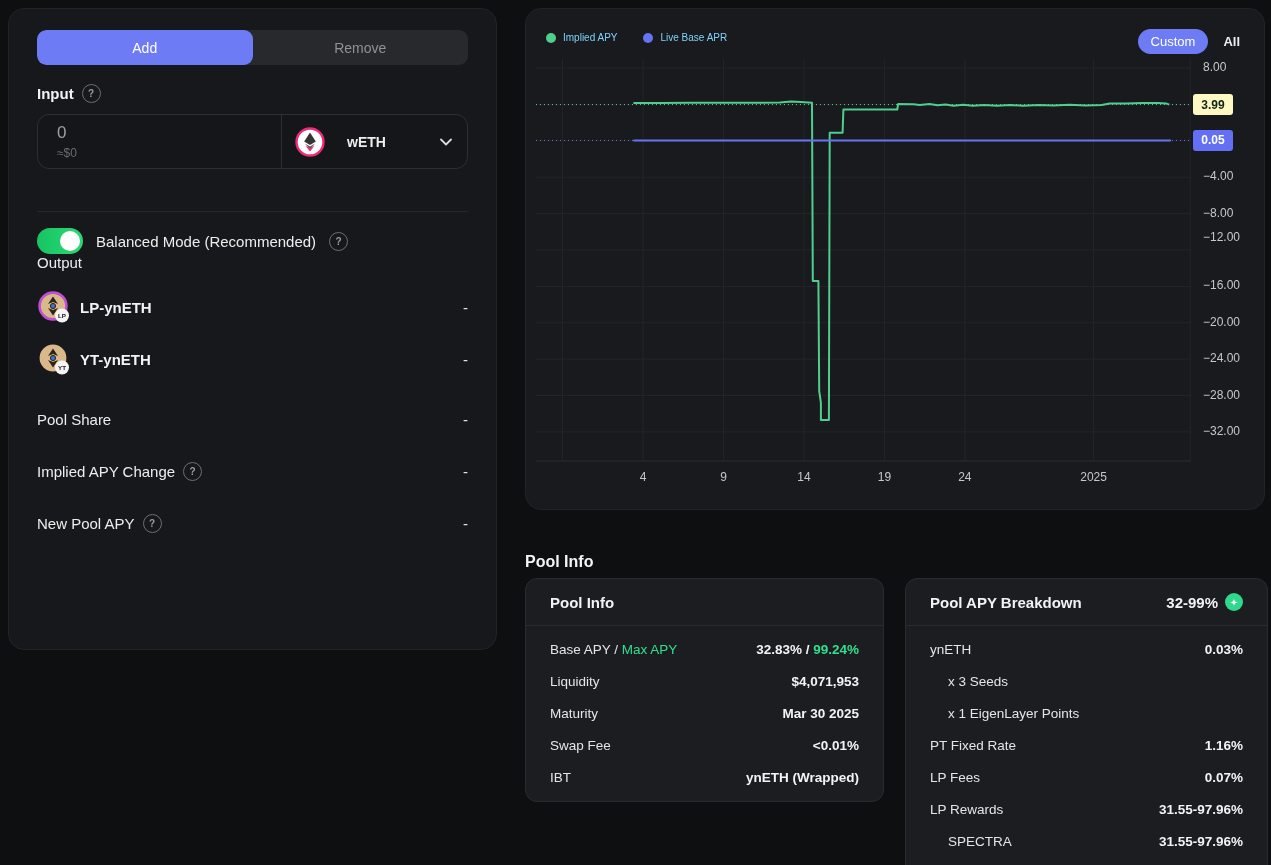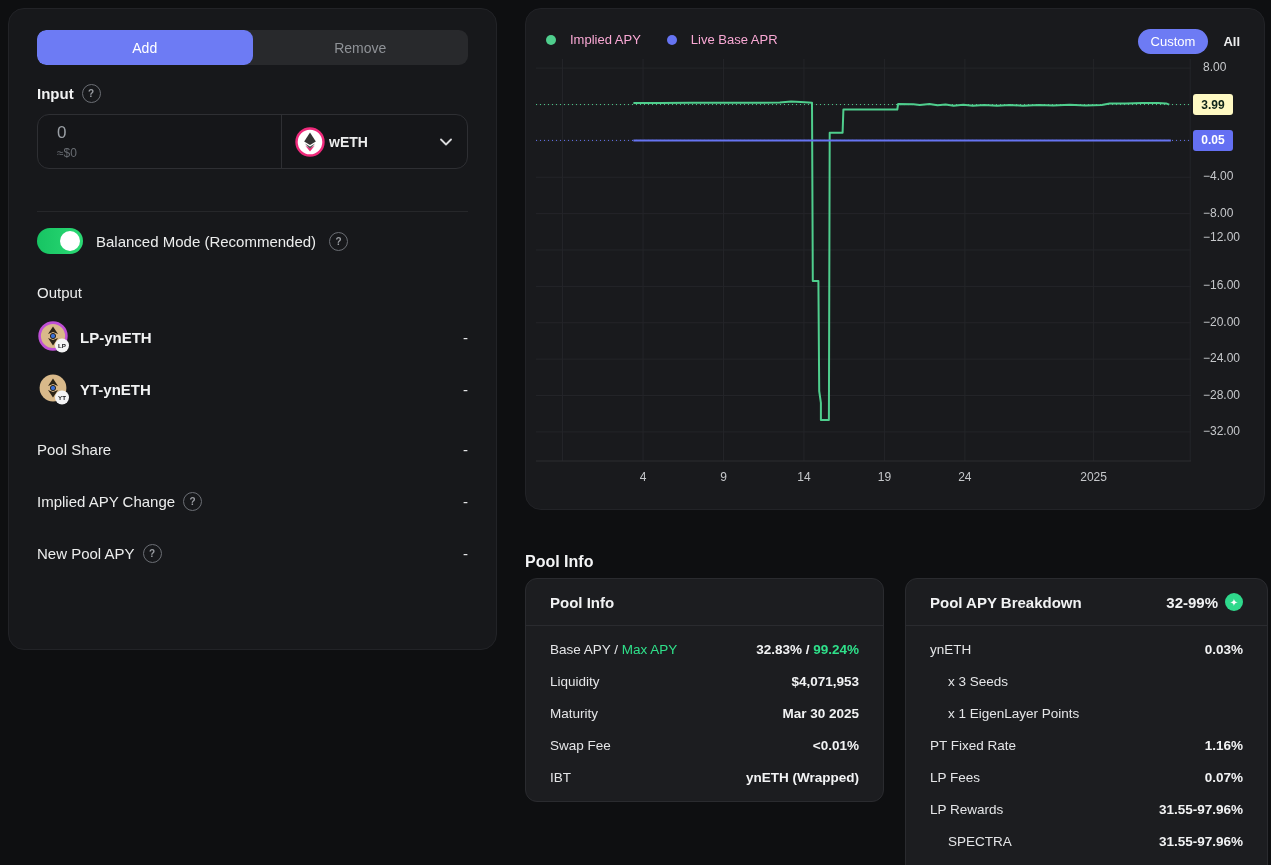--- a/index.html
+++ b/index.html
@@ -16,44 +16,44 @@
     font-size:15px;font-weight:600;color:#f1f2f3;}
   .qmark{display:inline-flex;width:17px;height:17px;border:1.5px solid #6b6e74;border-radius:50%;
     align-items:center;justify-content:center;color:#9a9da2;font-size:10px;font-weight:700;}
   .qmark::after{content:"?";}
   .input-box{margin-top:11px;height:55px;border:1px solid #2e2f33;background:#151619;
     border-radius:12px;display:flex;box-sizing:border-box;}
   .amount{flex:1;padding:8px 0 0 19px;}
   .amount-value{font-size:17px;color:#9ba0a6;}
   .amount-usd{font-size:12px;color:#686c72;margin-top:3px;}
   .token-select{width:172px;border-left:1px solid #2e2f33;display:flex;align-items:center;
-    gap:4px;padding-left:13px;cursor:pointer;}
+    gap:22px;padding-left:13px;cursor:pointer;}
   .token-name{font-size:14px;font-weight:600;color:#eceded;}
   .chev{margin-left:auto;margin-right:15px;display:flex;}
   .divider{margin-top:42px;border-top:1px solid #26272a;}
   .toggle-row{margin-top:16px;height:26px;display:flex;align-items:center;gap:13px;}
   .toggle{width:46px;height:26px;border-radius:13px;background:linear-gradient(90deg,#17c463,#2bd974);
     position:relative;cursor:pointer;}
   .toggle .knob{position:absolute;right:3px;top:3px;width:20px;height:20px;border-radius:50%;background:#fff;}
   .toggle-label{font-size:15px;font-weight:500;color:#eceded;}
-  .section-label{margin-top:30px;height:18px;font-size:15px;font-weight:500;color:#eceded;}
+  .section-label{margin-top:0;height:18px;font-size:15px;font-weight:500;color:#eceded;}
   .orow{margin-top:18px;height:34px;display:flex;align-items:center;}
   .orow .coin{width:34px;height:34px;position:relative;flex:0 0 auto;}
   .orow .tname{margin-left:9px;font-size:15px;font-weight:600;color:#f1f2f3;}
   .orow .val,.srow .val{margin-left:auto;font-size:15px;color:#e3e4e6;}
   .srow{margin-top:34px;height:18px;display:flex;align-items:center;gap:8px;
     font-size:15px;font-weight:500;color:#eceded;}
   .connect{margin-top:35px;height:44px;width:100%;border:none;border-radius:10px;background:#00e57d;
     color:#0a2015;font-size:15px;font-weight:700;font-family:inherit;display:flex;align-items:center;
     justify-content:center;gap:11px;cursor:pointer;}
   
   .chart-card{position:absolute;left:525px;top:8px;width:740px;height:502px;background:#191a1d;
     border:1px solid #222327;border-radius:16px;box-sizing:border-box;}
   .legend{position:absolute;left:20px;top:23px;display:flex;gap:26px;}
-  .legend-item{display:flex;align-items:center;gap:14px;font-size:13px;color:#f9a8d4;cursor:pointer;}
+  .legend-item{display:flex;align-items:center;gap:7px;font-size:10px;color:#7dd3fc;cursor:pointer;}
   .legend-dot{width:10px;height:10px;border-radius:50%;}
   .range{position:absolute;right:24px;top:20px;display:flex;align-items:center;gap:15px;}
   .pill{background:#6d7bf4;color:#fff;font-size:13px;padding:5px 13px;border-radius:14px;cursor:pointer;}
   .range-all{color:#eceded;font-size:13px;font-weight:600;cursor:pointer;}
   #chart-svg{position:absolute;left:0;top:0;}
   .ylab{position:absolute;left:677px;width:62px;font-size:12px;color:#c6c8cb;}
   .badge{position:absolute;left:667px;width:40px;height:21px;border-radius:3px;font-size:12px;
     display:flex;align-items:center;justify-content:center;font-weight:600;}
   .xlab{position:absolute;width:70px;text-align:center;font-size:12px;color:#c6c8cb;top:461px;}
   

